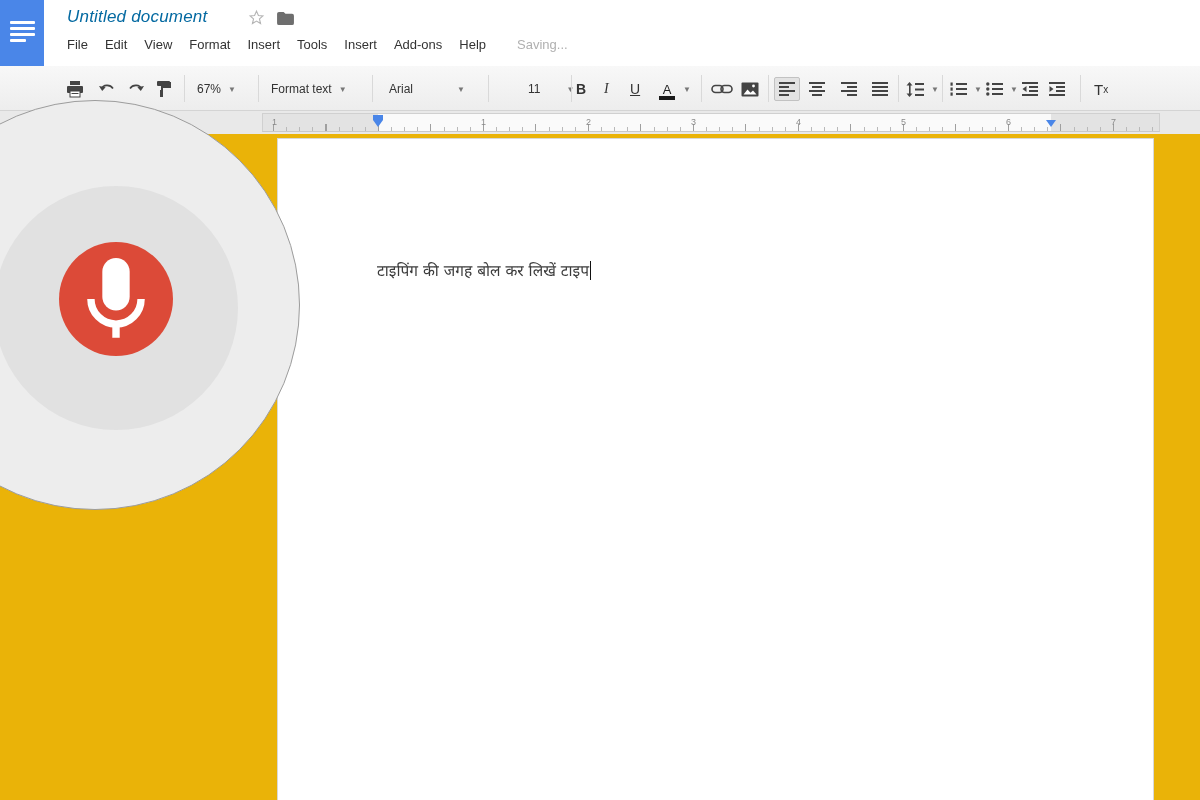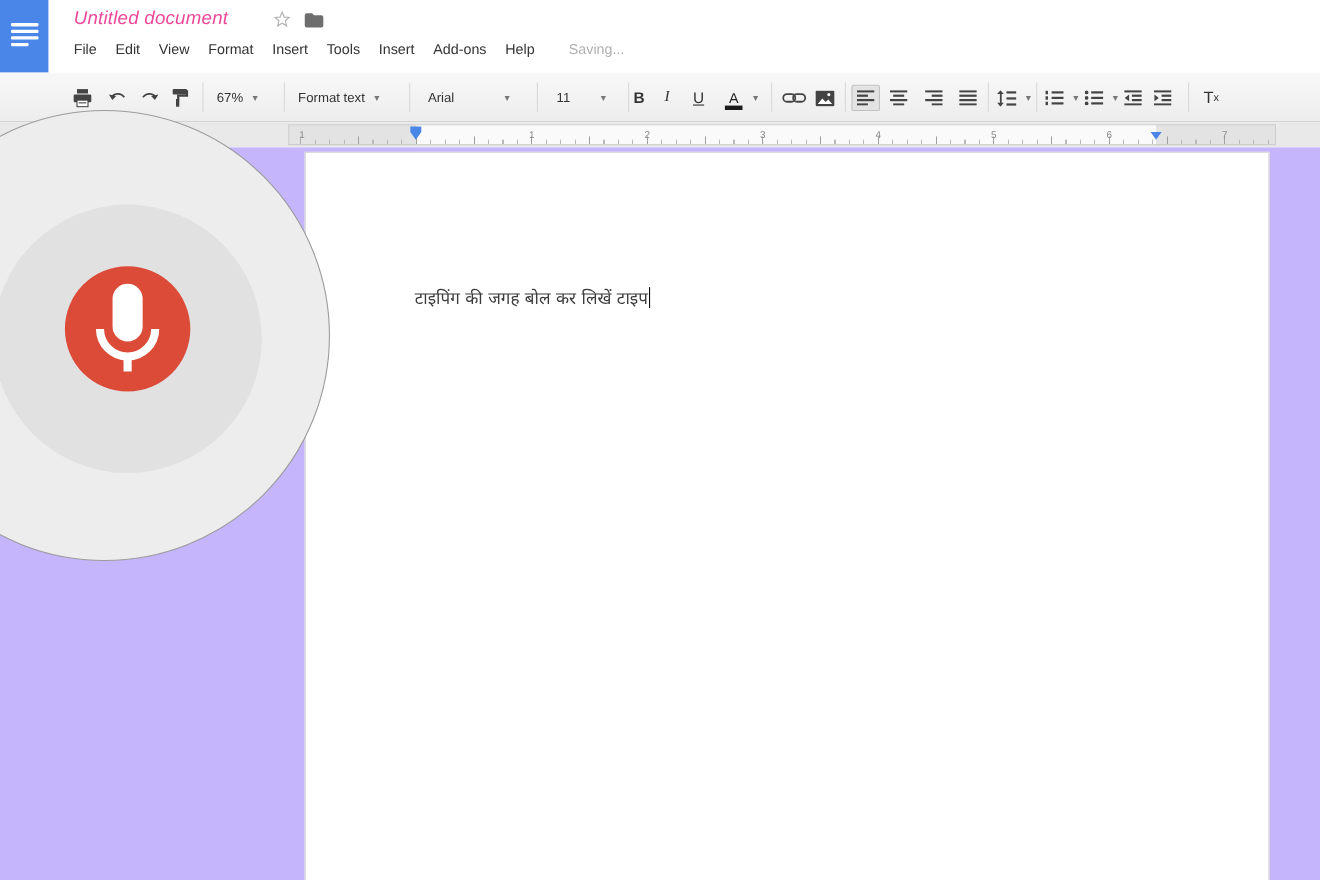--- a/index.html
+++ b/index.html
@@ -9,21 +9,21 @@
 
   
   .header { position:absolute; left:0; top:0; width:1200px; height:66px; background:#fff; }
   .logo { position:absolute; left:0; top:0; width:44px; height:66px; background:#4a86e8; }
   .logo .bar { position:absolute; left:10px; height:3px; background:#fff; border-radius:1px; }
   .logo .b1 { top:21px; width:25px; }
   .logo .b2 { top:27px; width:25px; }
   .logo .b3 { top:33px; width:25px; }
   .logo .b4 { top:39px; width:16px; }
   .doc-title { position:absolute; left:67px; top:7px; font-size:17px; font-style:italic;
-    color:#ec4899; letter-spacing:.2px; }
+    color:#0369a1; letter-spacing:.2px; }
   .title-star { position:absolute; left:248px; top:9px; }
   .title-folder { position:absolute; left:276px; top:11px; }
   .menubar { position:absolute; left:67px; top:37px; display:flex; gap:17px; align-items:center; }
   .menu-item { font-size:13px; color:#333; cursor:pointer; }
   .saving { font-size:13px; color:#b0b0b0; margin-left:14px; }
 
   
   .toolbar { position:absolute; left:0; top:66px; width:1200px; height:45px;
     background:linear-gradient(#f8f8f8,#ededed); border-bottom:1px solid #d4d4d4; }
   .tb { position:absolute; top:11px; height:24px; display:flex; align-items:center;
@@ -54,21 +54,21 @@
     background-size:896px 7px, 896px 4px;
     background-position:10px 100%, 10px 100%;
     background-repeat:no-repeat; background-clip:content-box; padding-top:10px; }
   .ruler-num { position:absolute; top:3px; font-size:9px; color:#8a8a8a; background:inherit; }
   .indent-marker { position:absolute; top:1px; }
   .indent-rect { width:10px; height:5px; background:#4a86e8; }
   .indent-tri { width:0; height:0; border-left:5px solid transparent;
     border-right:5px solid transparent; border-top:7px solid #4a86e8; }
 
   
-  .canvas { position:absolute; left:0; top:134px; width:1200px; height:666px; background:#c4b5fd; }
+  .canvas { position:absolute; left:0; top:134px; width:1200px; height:666px; background:#eab308; }
   .page { position:absolute; left:277px; top:4px; width:877px; height:662px; background:#fff;
     border:1px solid #d8d8d8; border-bottom:none; }
   .doc-text { position:absolute; left:99px; top:120px; font-size:15.5px; color:#3c3c3c;
     font-family:"DejaVu Sans", sans-serif; white-space:pre; }
   .caret { display:inline-block; width:1.5px; height:19px; background:#111;
     vertical-align:-4px; margin-left:1px; }
 
   
   .vt-outer { position:absolute; left:-110px; top:100px; width:410px; height:410px;
     border-radius:50%; background:#ededed; border:1px solid #9c9c9c; z-index:10; }
@@ -159,21 +159,21 @@
         <span class="dd-arrow">▼</span>
     </div>
     <div class="sep" style="left:372px"></div>
 
     <div class="tb" style="left:389px">
       <span class="dd-label">Arial</span>
         <span class="dd-arrow" style="margin-left:44px">▼</span>
     </div>
     <div class="sep" style="left:488px"></div>
 
-    <div class="tb" style="left:506px">
+    <div class="tb" style="left:528px">
       <span class="dd-label">11</span>
         <span class="dd-arrow" style="margin-left:26px">▼</span>
     </div>
     <div class="sep" style="left:571px"></div>
 
     <div class="tb fmt b" style="left:576px">B</div>
     <div class="tb fmt i" style="left:604px">I</div>
     <div class="tb fmt u" style="left:630px">U</div>
     <div class="tb" style="left:658px">
       <span class="color-btn"><span>A</span><span class="color-bar"></span></span>

